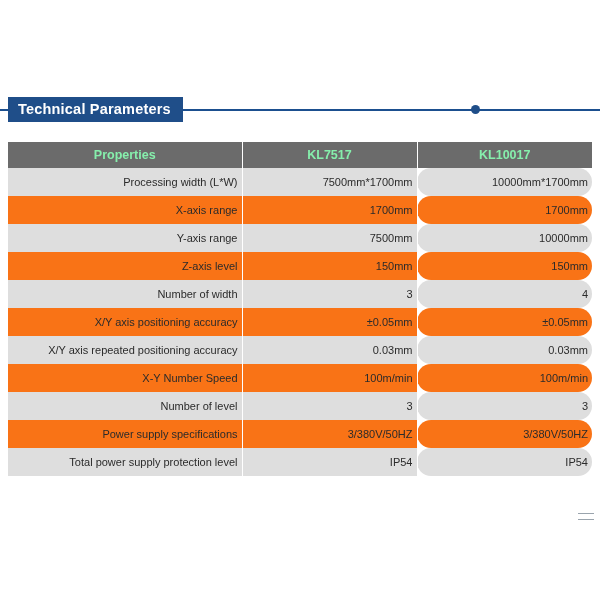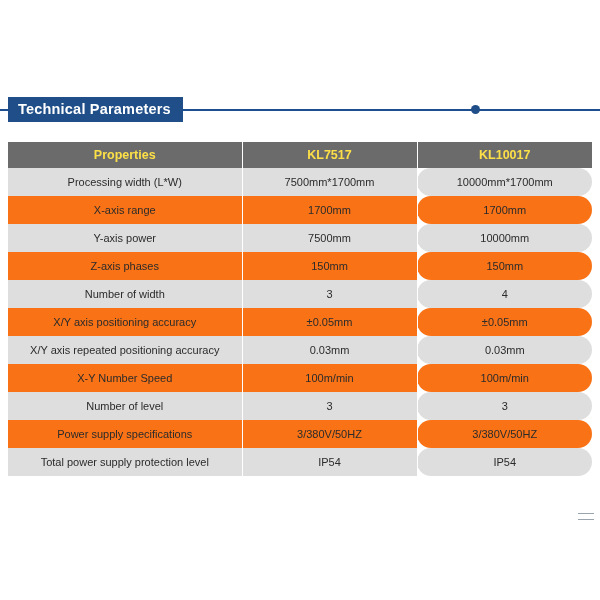--- a/index.html
+++ b/index.html
@@ -72,34 +72,34 @@
     border-collapse: collapse;
     width: 584px;
     table-layout: fixed;
   }
   table.params col.c0 { width: 234px; }
   table.params col.c1 { width: 175px; }
   table.params col.c2 { width: 175px; }
 
   table.params thead th {
     background: #6b6b6b;
-    color: #fde047;
+    color: #86efac;
     font-size: 12.5px;
     font-weight: bold;
     height: 26px;
     text-align: center;
     border-right: 1px solid #ffffff;
     padding: 0;
   }
   table.params thead th:last-child { border-right: none; }
 
   table.params tbody td {
     font-size: 11px;
     color: #2b2b2b;
-    text-align: center;
+    text-align: right;
     height: 28px;
     border-right: 1px solid #ffffff;
     padding: 0 4px;
     white-space: nowrap;
     overflow: hidden;
     text-overflow: ellipsis;
   }
   table.params tbody td:last-child { border-right: none; border-radius: 14px; }
 
   tbody tr.odd td { background: #dedede; }
@@ -160,26 +160,26 @@
           <td>Processing width (L*W)</td>
           <td>7500mm*1700mm</td>
           <td>10000mm*1700mm</td>
         </tr>
         <tr class="even">
           <td>X-axis range</td>
           <td>1700mm</td>
           <td>1700mm</td>
         </tr>
         <tr class="odd">
-          <td>Y-axis power</td>
+          <td>Y-axis range</td>
           <td>7500mm</td>
           <td>10000mm</td>
         </tr>
         <tr class="even">
-          <td>Z-axis phases</td>
+          <td>Z-axis level</td>
           <td>150mm</td>
           <td>150mm</td>
         </tr>
         <tr class="odd">
           <td>Number of width</td>
           <td>3</td>
           <td>4</td>
         </tr>
         <tr class="even">
           <td>X/Y axis positioning accuracy</td>

